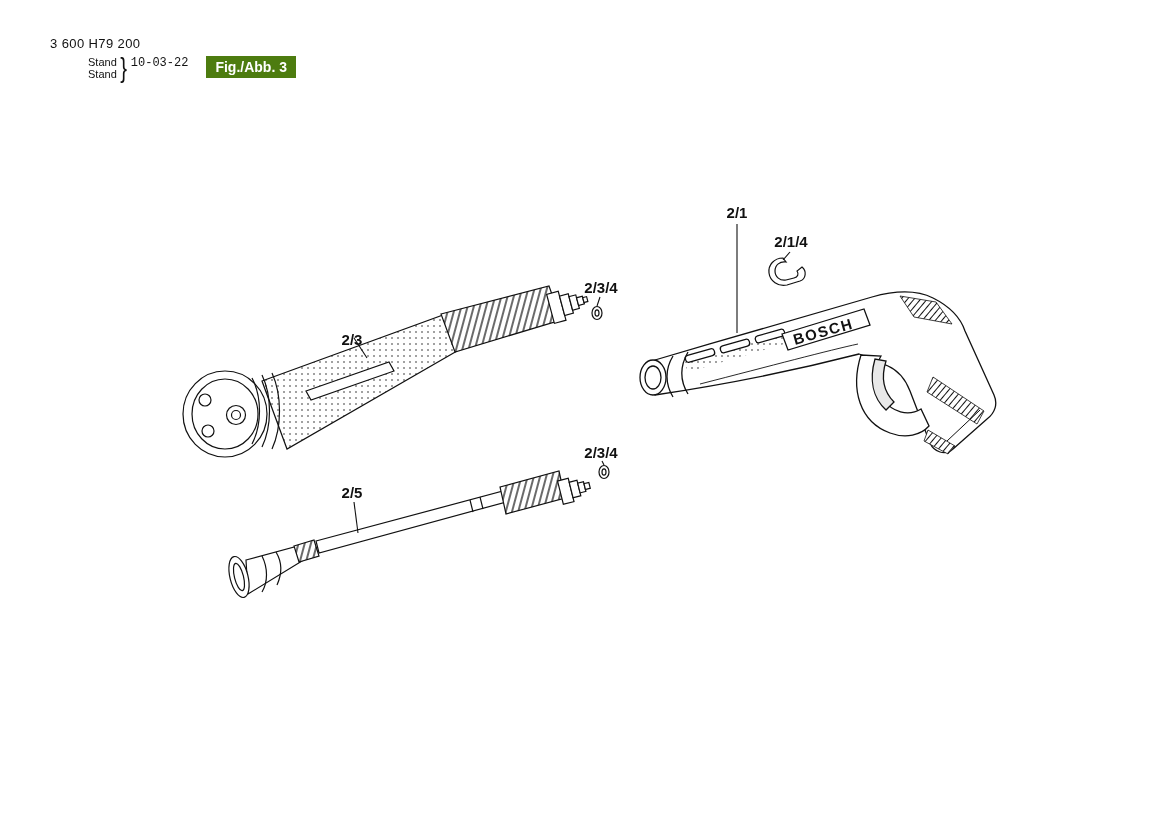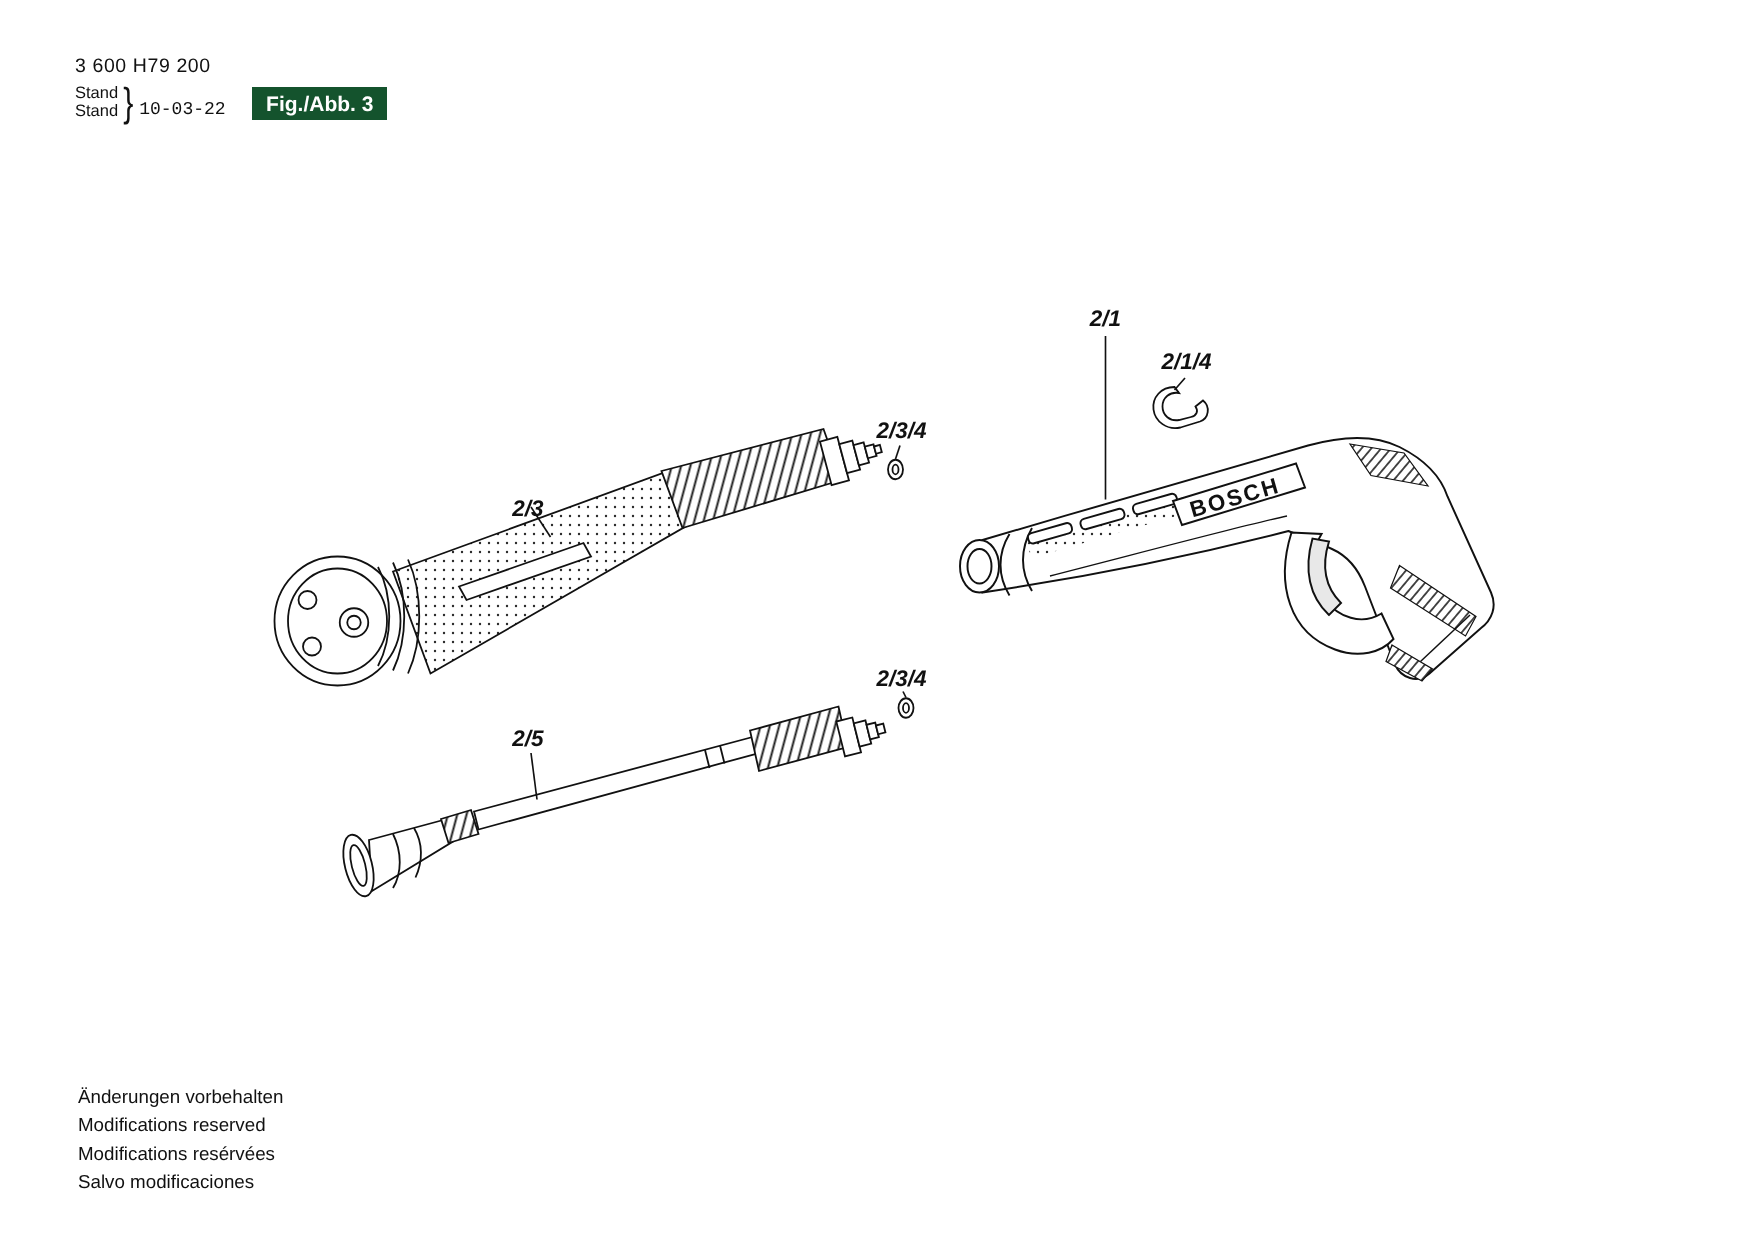--- a/index.html
+++ b/index.html
@@ -4,28 +4,28 @@
 <style>
   html,body{margin:0;padding:0;}
   body{
     width:1169px;height:826px;background:#ffffff;position:relative;overflow:hidden;
     font-family:"Liberation Sans", sans-serif;color:#111;
   }
   .stage{position:absolute;inset:0;}
   svg.diagram{position:absolute;left:0;top:0;}
   .header{position:absolute;left:50px;top:36px;}
   .part-number{font-size:13px;letter-spacing:.4px;}
-  .issue-row{display:flex;align-items:flex-end;margin-top:5px;}
+  .issue-row{display:flex;align-items:flex-start;margin-top:5px;margin-left:38px;}
   .stand-issue{font-size:11px;line-height:12px;}
   .brace{font-size:27px;font-weight:300;margin:0 3px 0 2px;transform:scaleX(.75);line-height:24px;}
   .date{font-size:12px;margin-right:18px;font-family:Liberation Mono, monospace;}
-  .figbox{background:#14532d;color:#fff;font-weight:bold;font-size:14px;padding:3px 9px;white-space:nowrap;}
+  .figbox{background:#4d7c0f;color:#fff;font-weight:bold;font-size:14px;padding:3px 9px;white-space:nowrap;}
   .part-label{
     position:absolute;transform:translateX(-50%);
-    font-style:italic;font-weight:bold;font-size:15px;white-space:nowrap;text-align:center;
+    font-weight:bold;font-size:15px;white-space:nowrap;text-align:center;
   }
   .footer{position:absolute;left:52px;top:722px;font-size:12.5px;line-height:19px;}
 </style>
 </head>
 <body>
 
 <div class="stage">
 
   <svg class="diagram" width="1169" height="826" viewBox="0 0 1169 826">
     <defs>
@@ -178,20 +178,14 @@
       <div class="stand-issue">
         <div>Stand</div>
         <div>Stand</div>
       </div>
       <div class="brace">}</div>
       <div class="date">10-03-22</div>
       <div class="figbox">Fig./Abb. 3</div>
     </div>
   </div>
 
-  <div class="footer">
-    <div>Änderungen vorbehalten</div>
-    <div>Modifications reserved</div>
-    <div>Modifications resérvées</div>
-    <div>Salvo modificaciones</div>
-  </div>
 
 </div>
 
 </body></html>

